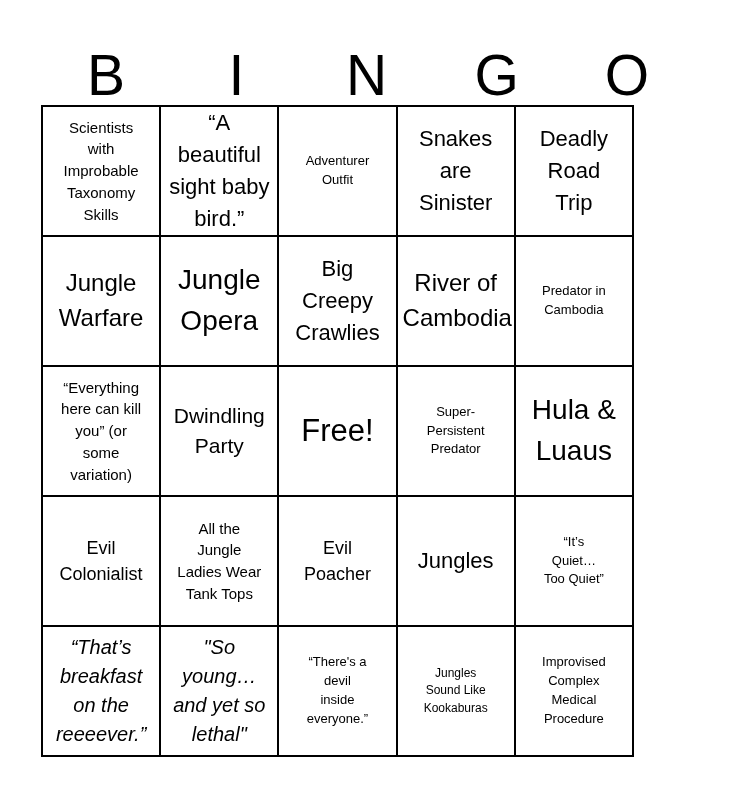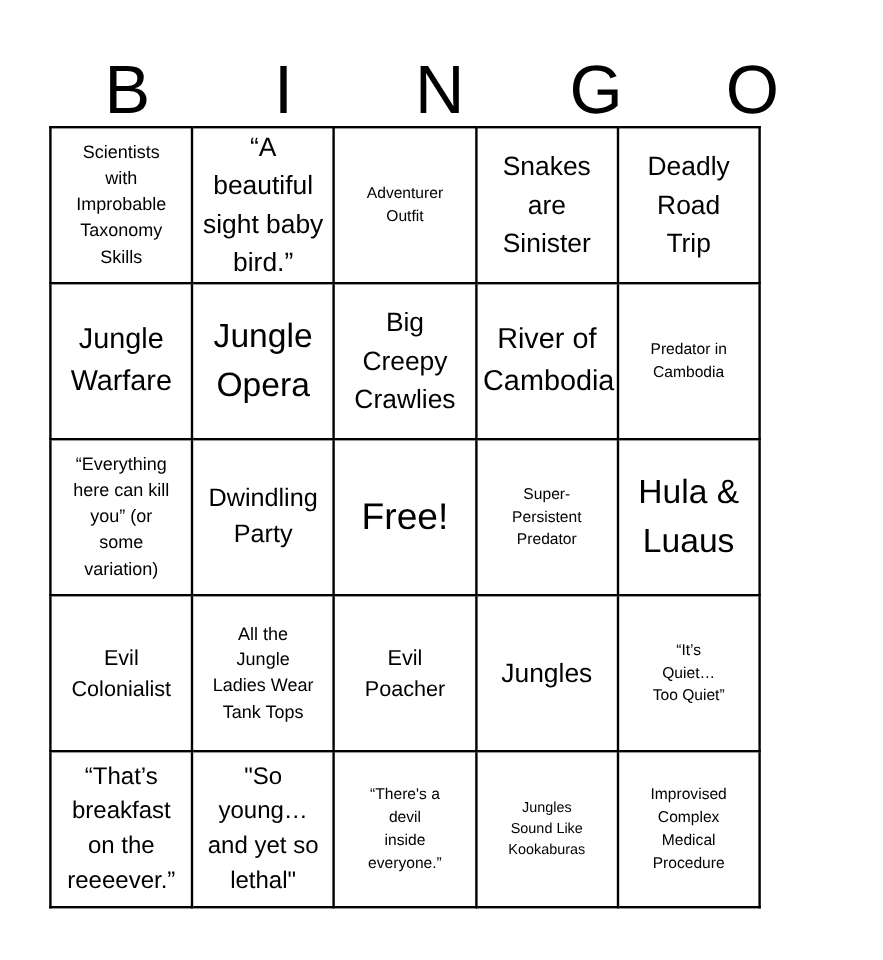--- a/index.html
+++ b/index.html
@@ -52,21 +52,21 @@
     text-align: center;
     vertical-align: middle;
     padding: 0 5px;
     white-space: pre-line;
     line-height: 1.45;
     overflow: hidden;
   }
   .s15 { font-size: 15px; }
   .s16 { font-size: 12px; }
   .s19 { font-size: 13px; }
-  .s20 { font-size: 20px; }
+  .s20 { font-size: 20px; font-style: italic; }
   .s21 { font-size: 21px; }
   .s22 { font-size: 22px; }
   .s23 { font-size: 18px; }
   .s24 { font-size: 24px; }
   .s26 { font-size: 22px; }
   .s28 { font-size: 28px; }
   .s31 { font-size: 31px; margin-left: 43px; }
 </style>
 </head>
 <body>

